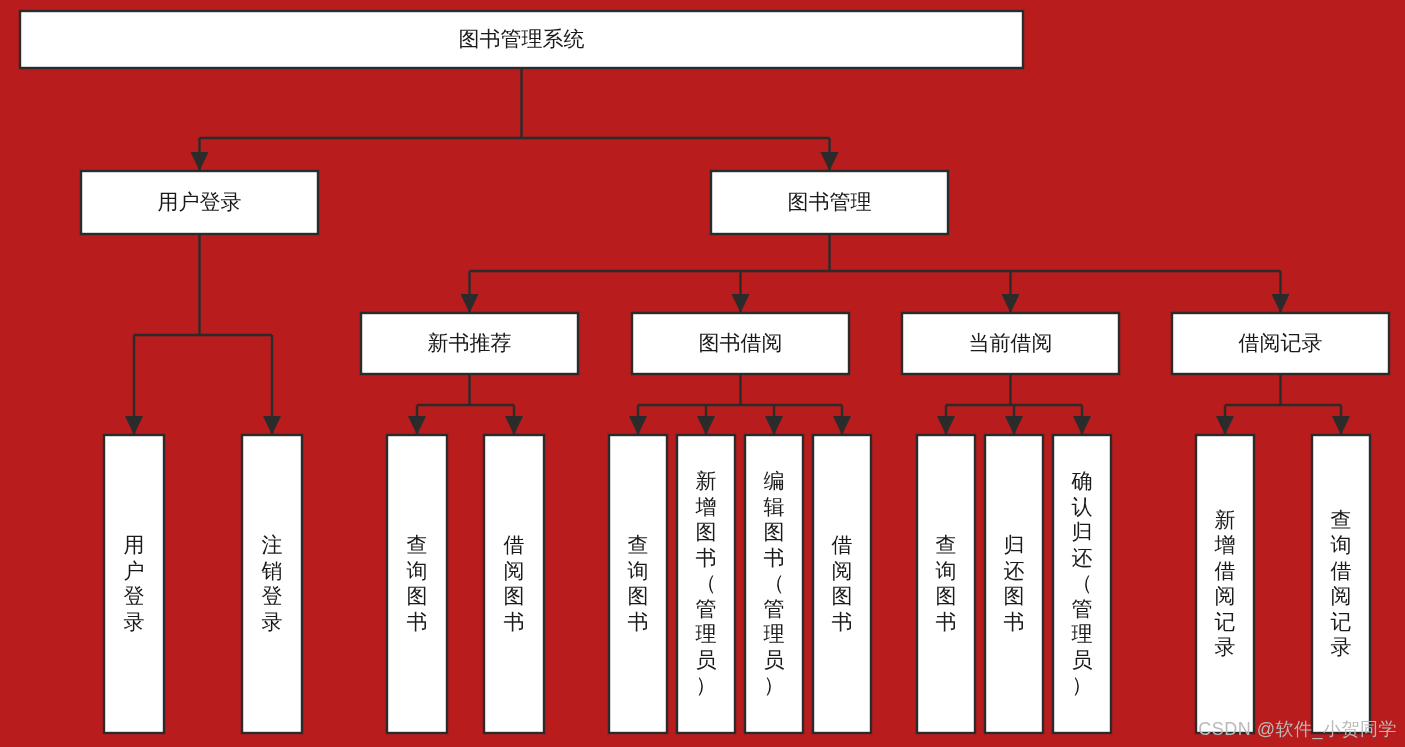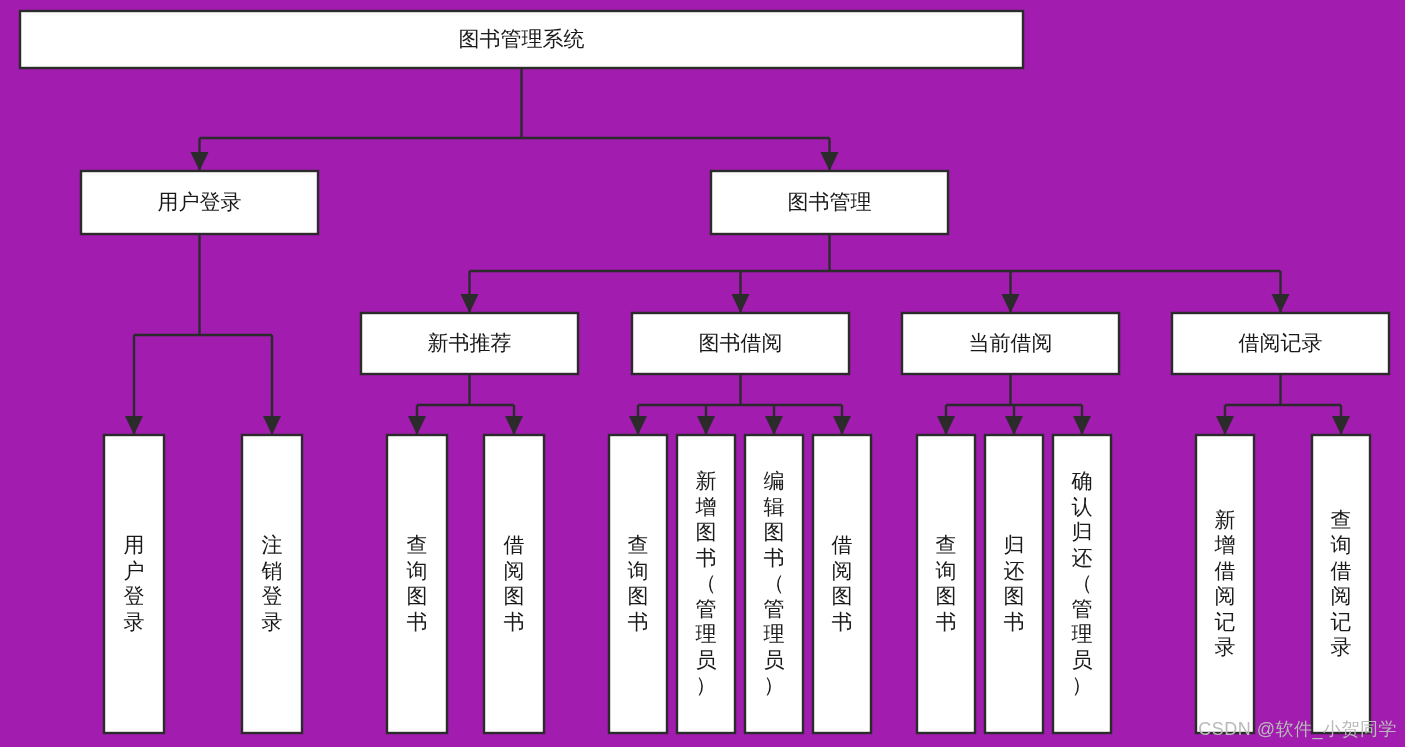--- a/index.html
+++ b/index.html
@@ -10,21 +10,21 @@
   body {
     width: 1405px;
     height: 747px;
     font-family: "Liberation Sans", "DejaVu Sans", sans-serif;
     overflow: hidden;
   }
   #diagram-root {
     position: relative;
     width: 1405px;
     height: 747px;
-    background: #a21caf;
+    background: #b91c1c;
   }
   svg.diagram-canvas {
     position: absolute;
     top: 0;
     left: 0;
     width: 1405px;
     height: 747px;
     display: block;
   }
   .node-box {

